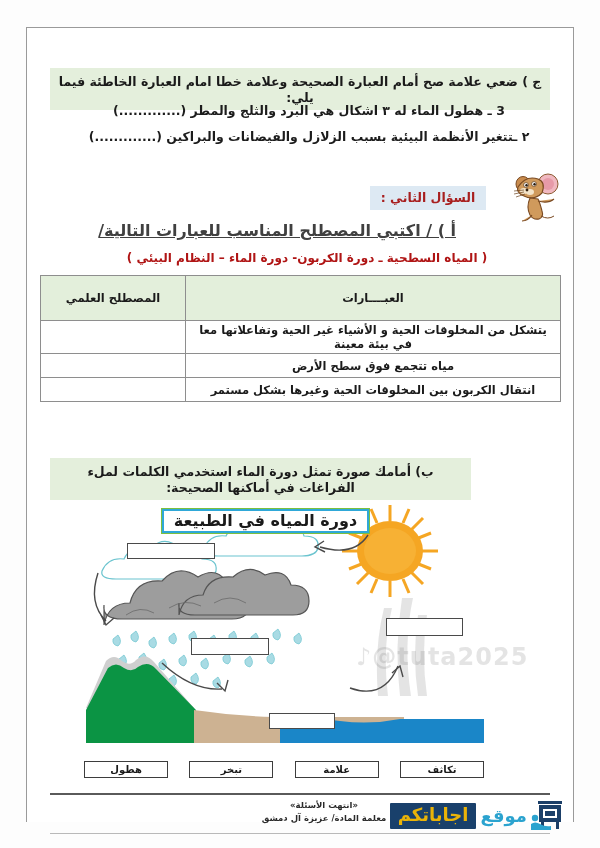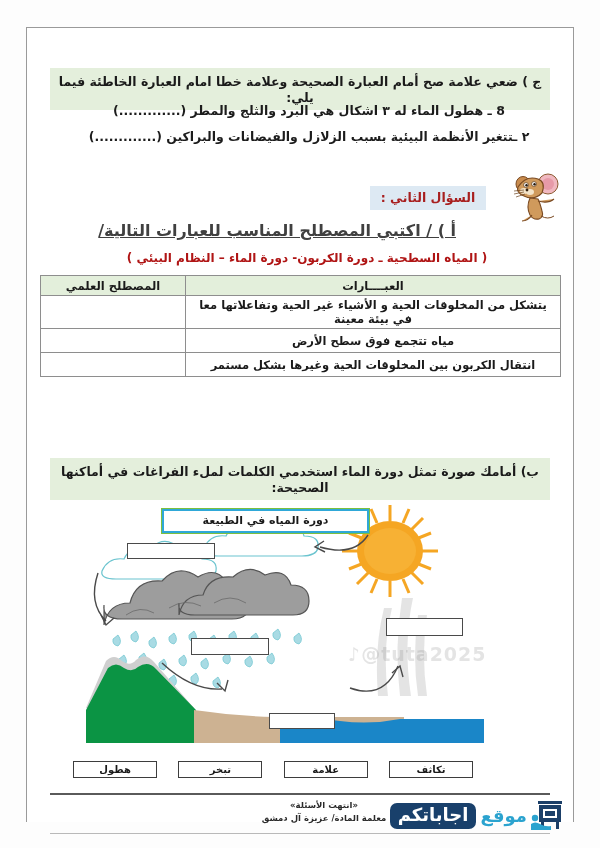--- a/index.html
+++ b/index.html
@@ -40,21 +40,21 @@
     color: #1a1a1a;
     font-weight: bold;
     font-size: 12.5px;
     text-align: center;
     line-height: 1.25;
     padding: 6px 8px 5px 8px;
     direction: rtl;
   }
 
   #q3-bar { left: 24px; top: 15px; width: 500px; }
-  #qb-bar { left: 24px; top: 405px; width: 500px; }
+  #qb-bar { left: 24px; top: 405px; width: 421px; }
 
   
   .stmt {
     position: absolute;
     right: 30px;
     width: 470px;
     text-align: center;
     font-size: 12.5px;
     font-weight: bold;
     color: #1c1c1c;
@@ -113,21 +113,21 @@
     table-layout: fixed;
   }
   #terms-table th, #terms-table td {
     border: 1px solid #8e8e8e;
     font-size: 11.5px;
     color: #1a1a1a;
   }
   #terms-table thead th {
     background: #e3efdb;
     font-weight: bold;
-    height: 20px;
+    height: 45px;
     text-align: center;
   }
   #terms-table .col-term { width: 145px; }
   #terms-table .col-phrase { width: 375px; }
   #terms-table tbody td {
     height: 24px;
     vertical-align: middle;
   }
   #terms-table tbody td.phrase {
     text-align: center;
@@ -144,42 +144,42 @@
     background: #ffffff;
   }
   #diagram-title {
     position: absolute;
     left: 78px; top: 6px;
     width: 207px; height: 24px;
     border: 2px solid #2fa8d8;
     outline: 1px solid #7dbf3f;
     background: #fff;
     color: #1a1a1a;
-    font-size: 11px;
+    font-size: 16px;
     font-weight: bold;
     text-align: center;
     line-height: 19px;
     letter-spacing: 0.5px;
     direction: rtl;
   }
   .blank-box {
     position: absolute;
     background: #ffffff;
     border: 1px solid #4a4a4a;
     z-index: 8;
   }
   #blank-condens { left: 43px; top: 40px; width: 88px; height: 16px; }
   #blank-precip  { left: 107px; top: 135px; width: 78px; height: 17px; }
   #blank-evap    { left: 302px; top: 115px; width: 77px; height: 18px; }
   #blank-collect { left: 185px; top: 210px; width: 66px; height: 16px; }
 
   
   #word-bank {
     position: absolute;
-    left: 47px; top: 705px;
+    left: 58px; top: 705px;
     width: 400px; height: 22px;
     display: flex;
     flex-direction: row-reverse;
     justify-content: space-between;
     align-items: center;
     direction: rtl;
   }
   .word-chip {
     width: 84px; height: 17px;
     border: 1px solid #3d3d3d;
@@ -188,22 +188,22 @@
     font-weight: bold;
     color: #1a1a1a;
     text-align: center;
     line-height: 15px;
     letter-spacing: 1px;
   }
 
   
   #watermark {
     position: absolute;
-    left: 322px; top: 590px;
-    font-size: 19px;
+    left: 330px; top: 590px;
+    font-size: 24px;
     color: rgba(120,120,120,0.20);
     font-weight: bold;
     letter-spacing: 1px;
     direction: ltr;
     z-index: 20;
     pointer-events: none;
   }
 
   
   #footer-rule {
@@ -238,38 +238,38 @@
     flex-direction: row;
     align-items: center;
     direction: rtl;
   }
   #logo-mark { width: 34px; height: 34px; margin-left: 3px; }
   #logo-word-1 {
     font-size: 18px; font-weight: bold; color: #2ba3cf;
     margin-left: 4px; line-height: 1;
   }
   #logo-word-2 {
-    background: #19406b; color: #ffffff;
+    background: #19406b; color: #eab308;
     font-size: 18px; font-weight: bold;
     padding: 3px 8px 5px 8px;
-    border-radius: 7px;
+    border-radius: 1px;
     line-height: 1;
   }
 </style>
 </head>
 <body>
 
 <div id="page">
   <div id="page-frame"></div>
 
   <div class="content">
 
     <div class="green-bar" id="q3-bar">ج ) ضعي علامة صح أمام العبارة الصحيحة وعلامة خطا امام العبارة الخاطئة فيما يلي:</div>
 
-    <div class="stmt" id="stmt-1">8 ـ هطول الماء له ٣ اشكال هي البرد والثلج والمطر (.............)</div>
+    <div class="stmt" id="stmt-1">3 ـ هطول الماء له ٣ اشكال هي البرد والثلج والمطر (.............)</div>
     <div class="stmt" id="stmt-2">٢ ـتتغير الأنظمة البيئية بسبب الزلازل والفيضانات والبراكين (.............)</div>
 
     <div id="q2-label">السؤال الثاني :</div>
 
     <svg id="jerry" viewBox="0 0 58 52">
       <ellipse cx="44" cy="13" rx="10" ry="10" fill="#f0b8c0" stroke="#8c5a32" stroke-width="1"></ellipse>
       <ellipse cx="44" cy="13" rx="6" ry="6" fill="#e79aa8"></ellipse>
       <ellipse cx="19" cy="13" rx="7" ry="7.5" fill="#c98c4e" stroke="#7a4a22" stroke-width="1"></ellipse>
       <path d="M14 16 Q22 4 34 8 Q42 11 38 22 Q30 30 20 25 Q12 22 14 16 Z" fill="#d09a5c" stroke="#7a4a22" stroke-width="1.1"></path>
       <circle cx="22" cy="14" r="2.4" fill="#fff" stroke="#5a3a1a" stroke-width="0.7"></circle>

